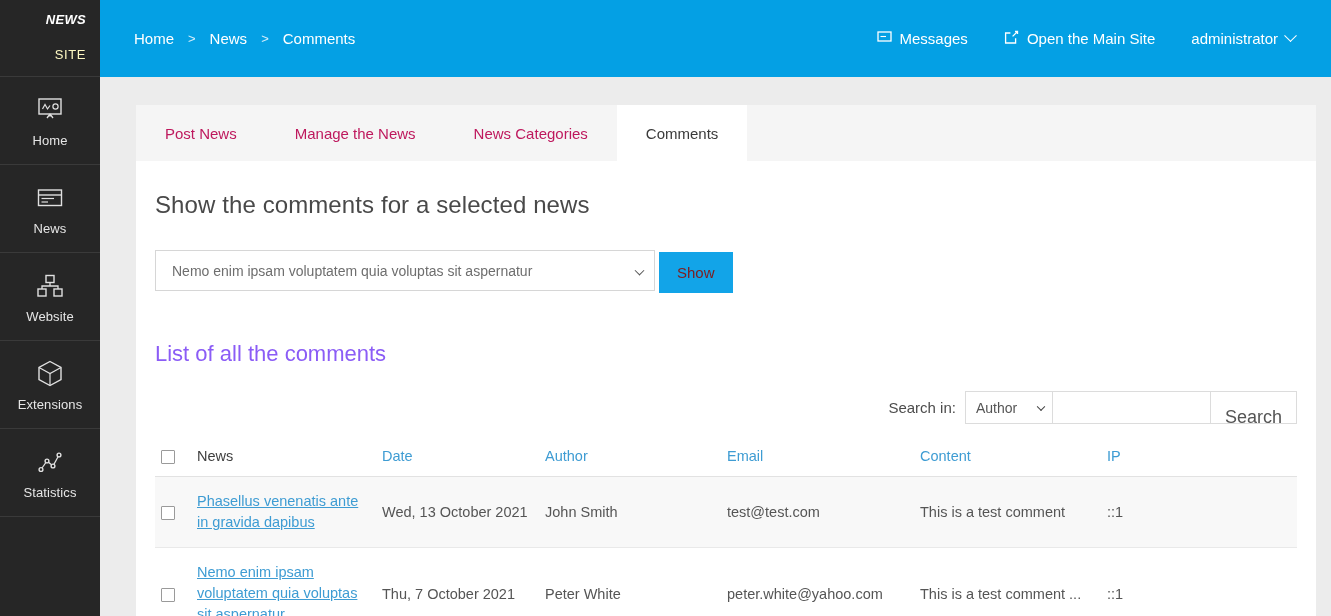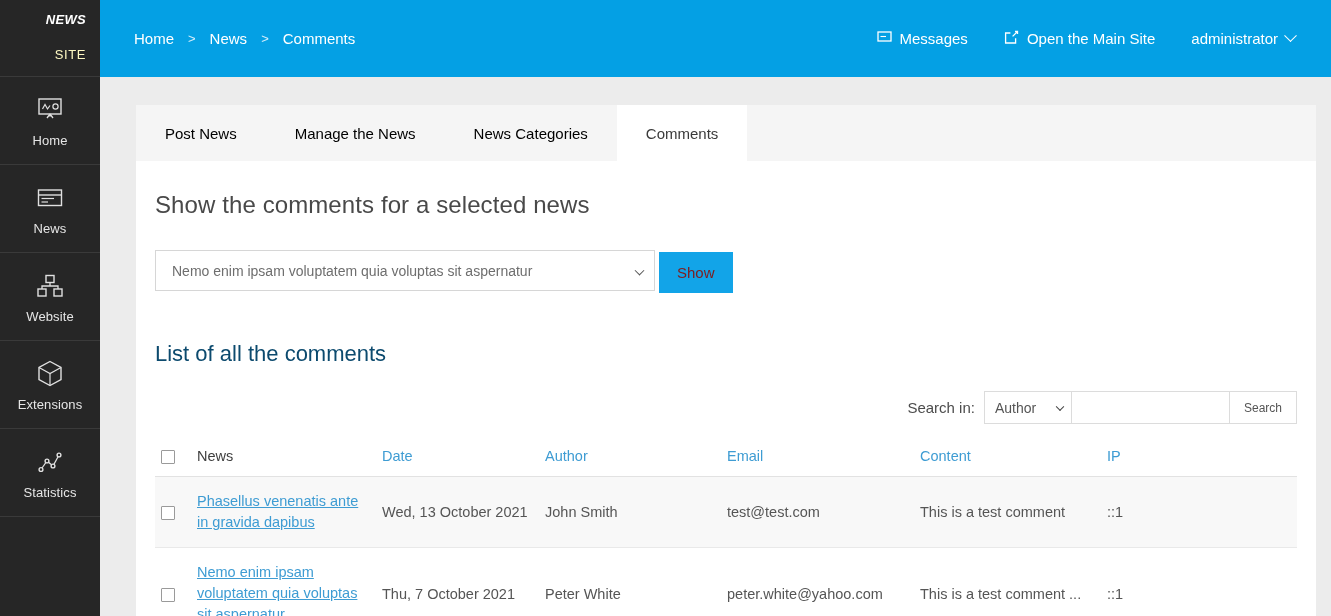--- a/index.html
+++ b/index.html
@@ -130,21 +130,21 @@
     background: #f5f5f5;
     height: 56px;
     min-height: 56px;
     align-items: stretch;
   }
   .tab {
     display: flex;
     align-items: center;
     padding: 0 29px;
     font-size: 15px;
-    color: #000000;
+    color: #be185d;
     cursor: pointer;
     background: transparent;
   }
   .tab.active {
     background: #ffffff;
     color: #3b3b3b;
   }
 
   
   #panel-body { padding: 30px 19px 0 19px; }
@@ -196,21 +196,21 @@
     font-size: 15px;
     font-family: "Liberation Sans", sans-serif;
     cursor: pointer;
     border-radius: 0;
   }
 
   .h-title2 {
     margin-top: 48px;
     font-size: 22px;
     font-weight: normal;
-    color: #0c4a6e;
+    color: #8b5cf6;
   }
 
   
   .search-row {
     display: flex;
     justify-content: flex-end;
     align-items: center;
     margin-top: 24px;
     padding-right: 0px;
   }
@@ -250,26 +250,26 @@
     background: #fff;
     font-family: "Liberation Sans", sans-serif;
     font-size: 14px;
     color: #444;
     padding: 0 10px;
     border-radius: 0;
     outline: none;
   }
   .btn-search {
     height: 33px;
-    padding: 8px 14px;
+    padding: 15px 14px;
     background: #fff;
     border: 1px solid #dcdcdc;
     border-left: none;
     font-family: "Liberation Sans", sans-serif;
-    font-size: 12px;
+    font-size: 18px;
     color: #555;
     cursor: pointer;
     border-radius: 0;
   }
 
   
   table.ctable {
     width: 100%;
     border-collapse: collapse;
     margin-top: 14px;

